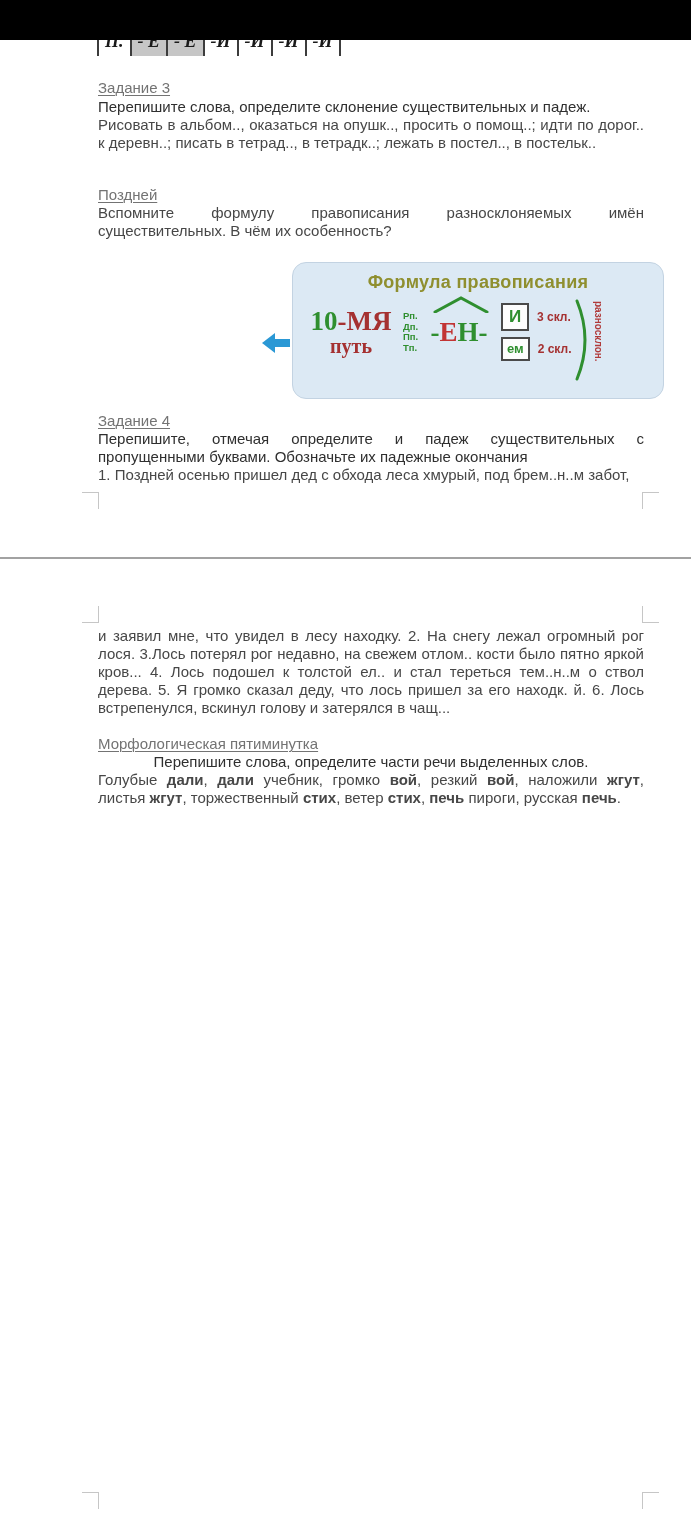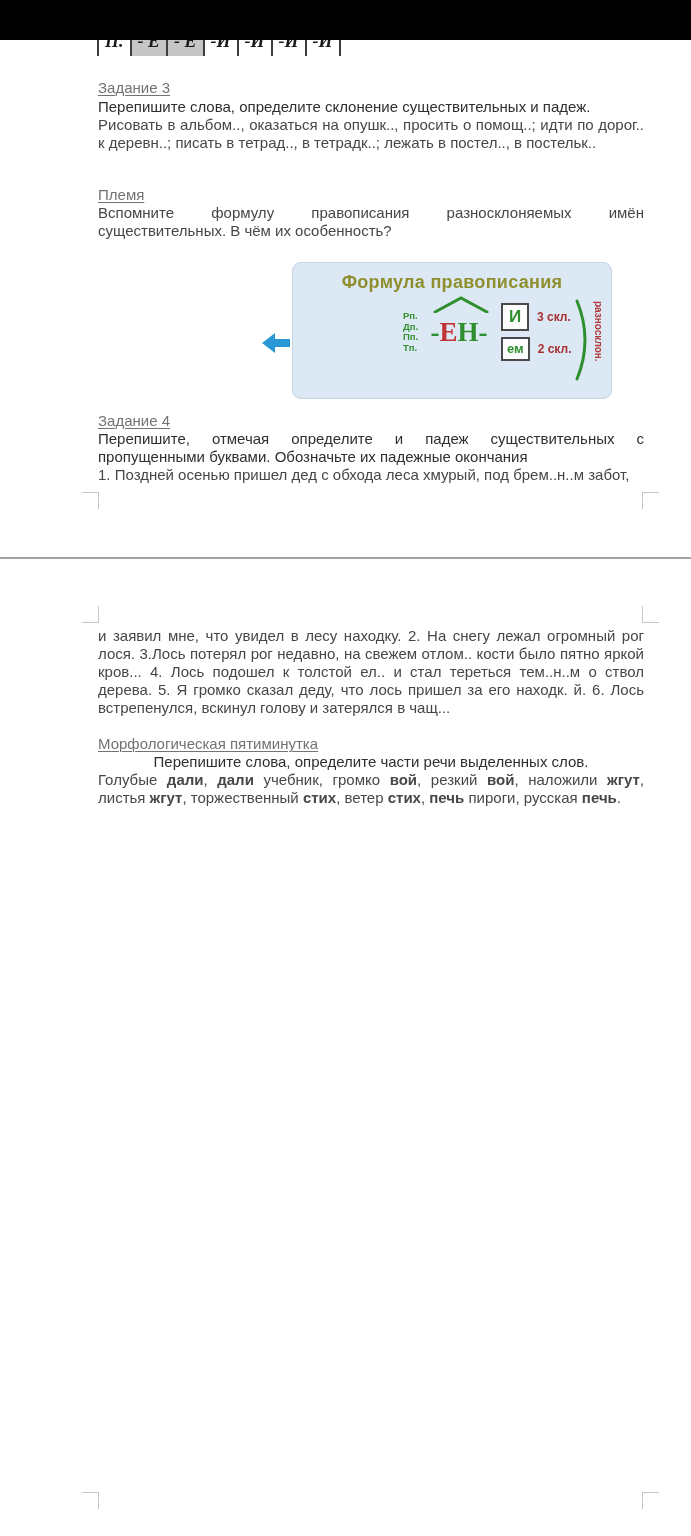--- a/index.html
+++ b/index.html
@@ -50,22 +50,22 @@
   }
   .blue-arrow { position:absolute; left:164px; top:73px; width:28px; height:20px; }
   .blue-arrow .head {
     position:absolute; left:0; top:0;
     width:0; height:0;
     border-top:10px solid transparent; border-bottom:10px solid transparent;
     border-right:13px solid #2a98d5;
   }
   .blue-arrow .shaft { position:absolute; left:12px; top:6px; width:16px; height:8px; background:#2a98d5; }
   .formula-box {
-    position:absolute; left:194px; top:2px; width:320px; height:137px;
-    background:#dce9f4; border:1px solid #c3d3e2; border-radius:9px;
+    position:absolute; left:194px; top:2px; width:372px; height:137px;
+    background:#dce9f4; border:1px solid #c3d3e2; border-radius:14px;
   }
   .fb-title {
     position:absolute; left:0; top:9px; width:100%; text-align:center;
     font-weight:bold; font-size:18px; color:#8f8f2f; letter-spacing:0.3px;
   }
   .fb-ten-col { position:absolute; left:10px; top:44px; width:96px; text-align:center; }
   .fb-ten-line { font-family:"Liberation Serif", serif; font-weight:bold; font-size:27px; line-height:28px; }
   .fb-ten { color:#2f8f2f; }
   .fb-mya { color:#a53131; }
   .fb-put {
@@ -120,33 +120,39 @@
       <div class="cell">-И</div>
       <div class="cell">-И</div>
       <div class="cell">-И</div>
       <div class="cell">-И</div>
     </div>
 
     <div class="doc heading h-light" style="top:79px;">Задание 3</div>
     <div class="doc bold-par" style="top:98px;">Перепишите слова, определите склонение существительных и падеж.</div>
     <div class="doc body-par" style="top:116px;">Рисовать в альбом.., оказаться на опушк.., просить о помощ..; идти по дорог.. к деревн..; писать в тетрад.., в тетрадк..; лежать в постел.., в постельк..</div>
 
-    <div class="doc heading h-light" style="top:186px;">Племя</div>
+    <div class="doc heading h-light" style="top:186px;">Поздней</div>
     <div class="doc body-par" style="top:204px;">Вспомните формулу правописания разносклоняемых имён существительных. В чём их особенность?</div>
 
     <div class="figure">
 
       <div class="blue-arrow">
         <div class="head"></div>
         <div class="shaft"></div>
       </div>
 
       <div class="formula-box">
         <div class="fb-title">Формула правописания</div>
 
+        <div class="fb-ten-col">
+          <div class="fb-ten-line">
+            <span class="fb-ten">10</span><span class="fb-mya">-МЯ</span>
+          </div>
+          <div class="fb-put">путь</div>
+        </div>
 
         <div class="fb-cases">Рп.
 Дп.
 Пп.
 Тп.</div>
 
         <svg class="fb-roof" width="56" height="18">
           <polyline points="2,17 28,3 54,17" fill="none" stroke="#2f8f2f" stroke-width="3" stroke-linecap="round"></polyline>
         </svg>
 

